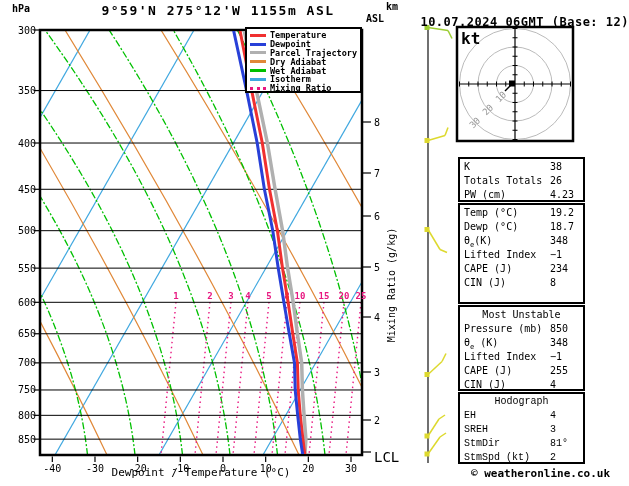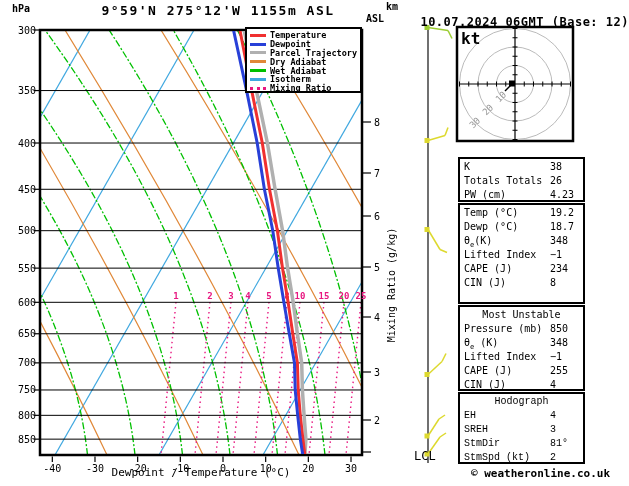--- a/index.html
+++ b/index.html
@@ -8,21 +8,21 @@
   #chart-svg{position:absolute;left:0;top:0;z-index:1;}
   .lbl{position:absolute;z-index:2;white-space:nowrap;}
   .b{font-weight:bold;}
   #title{left:53px;top:3px;width:330px;text-align:center;font-size:13px;letter-spacing:1.5px;}
   #hpa{left:12px;top:3px;font-size:10px;}
   #km-unit{left:386px;top:1px;font-size:10px;}
   #asl-unit{left:366px;top:13px;font-size:10px;}
   #datetime{left:403px;top:3px;width:226px;text-align:right;font-size:12px;letter-spacing:0.5px;margin-top:12px;}
   #xlabel{left:40px;top:466px;width:322px;text-align:center;font-size:11px;}
   #ylabel-right{left:391px;top:285px;font-size:10px;transform:translate(-50%,-50%) rotate(-90deg);}
-  #lcl{left:374px;top:449px;font-size:12px;margin-left:40px;}
+  #lcl{left:374px;top:449px;font-size:14px;}
   #kt{left:461px;top:29px;font-size:16px;z-index:3;}
   #copyright{left:452px;top:467px;width:177px;text-align:center;font-size:11px;}
   #legend{position:absolute;left:245px;top:27px;width:117px;height:66px;z-index:2;
           background:#fff;border:2px solid #000;box-sizing:border-box;padding:2px 0 0 3px;overflow:hidden;}
   .leg-row{display:flex;align-items:center;height:8.8px;gap:4px;}
   .leg-swatch{width:16px;height:3px;flex:0 0 16px;}
   .leg-swatch.dotted{height:0;background:none !important;border-top:3px dotted;}
   .leg-txt{font-size:8.5px;font-weight:bold;line-height:8px;}
   .tbox{position:absolute;left:458px;width:127px;border:2px solid #000;box-sizing:border-box;
         background:#fff;z-index:2;padding-top:1px;}

